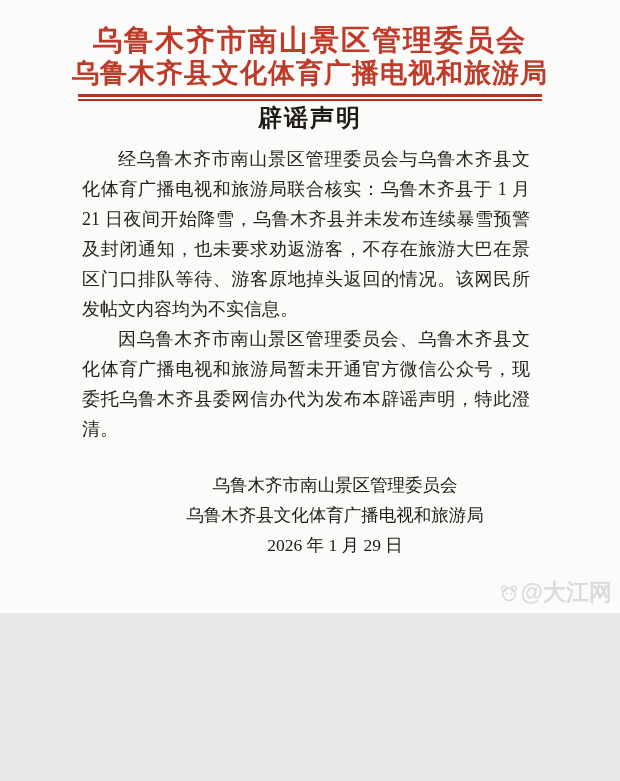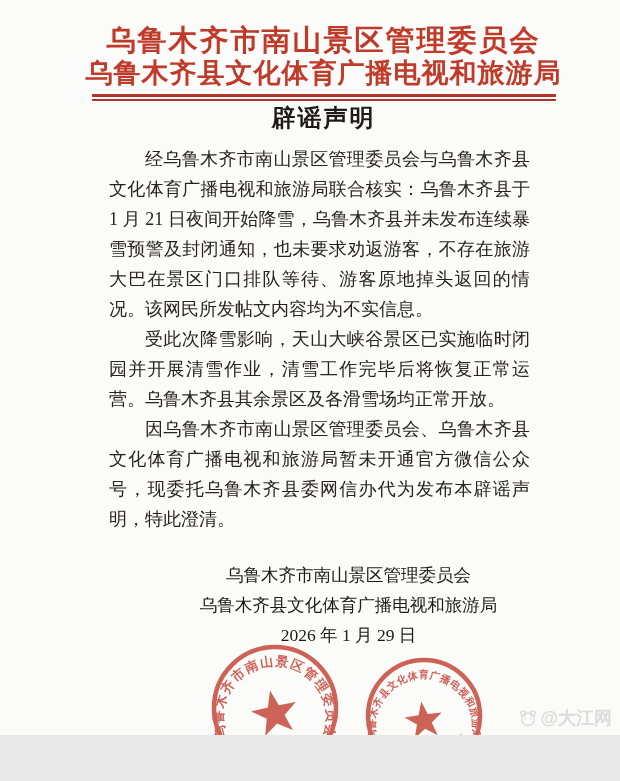--- a/index.html
+++ b/index.html
@@ -2,23 +2,23 @@
 <html style="--header-red: #c03a2a; --rule-red: #b5322a; --seal-red: #c9473c; --ink: #28231f; --watermark-gray: #dcdcdc; --paper: #fbfbf9;"><head>
 <meta charset="utf-8">
 <style>
   :root{
     --header-red:#c03a2a; --rule-red:#b5322a; --seal-red:#c9473c;
     --ink:#28231f; --watermark-gray:#dcdcdc; --paper:#fbfbf9;
   }
   *{margin:0;padding:0;box-sizing:border-box;}
   html,body{background:#e9e9e9;}
   .page{
-    position:relative; width:620px; height:735px; margin:0 auto;
+    position:relative; width:620px; height:613px; margin:0 auto;
     background:var(--paper); overflow:hidden;
-    font-family:"Liberation Serif","DejaVu Serif",serif; color:var(--ink);padding-left:27px;
+    font-family:"Liberation Serif","DejaVu Serif",serif; color:var(--ink);
   }
   
   header{padding-top:24px; text-align:center;}
   .org{
     color:var(--header-red); font-weight:bold;
     font-family:"Liberation Sans","DejaVu Sans",sans-serif;
   }
   .org1{font-size:29px; line-height:33px; letter-spacing:2px;}
   .org2{font-size:27px; line-height:33px; letter-spacing:1px;}
   .header-rule{width:464px; margin:4px auto 0; border-top:3px solid var(--rule-red);}
@@ -47,21 +47,21 @@
   .seal-star{fill:var(--seal-red);}
   .seal-rim{fill:var(--seal-red); font-weight:bold; font-family:"Liberation Sans","DejaVu Sans",sans-serif;}
   .rim-l{font-size:13px; letter-spacing:1.5px;}
   .rim-r{font-size:10px; letter-spacing:0.5px;}
   .seal-serial{fill:var(--seal-red); font-size:9px; letter-spacing:2px; font-family:"DejaVu Sans Mono",monospace;}
   .script-band{fill:none; stroke:var(--seal-red); stroke-width:5; stroke-dasharray:1.5 2.5; opacity:.75;}
   
   .watermark{
     position:absolute; right:8px; bottom:5px; z-index:4;
     display:flex; align-items:center; gap:3px;
-    color:var(--watermark-gray); font-size:18px; font-weight:bold;
+    color:var(--watermark-gray); font-size:23px; font-weight:bold;
     font-family:"Liberation Sans","DejaVu Sans",sans-serif;
   }
   .watermark svg{display:block;}
 </style>
 </head>
 <body>
 
 <div class="page">
 
   <header>
@@ -69,21 +69,20 @@
     <div class="org org2">乌鲁木齐县文化体育广播电视和旅游局</div>
     <div class="header-rule">
         <i></i>
       </div>
   </header>
 
   <h1 class="doc-title">辟谣声明</h1>
 
   <main>
     <p>经乌鲁木齐市南山景区管理委员会与乌鲁木齐县文化体育广播电视和旅游局联合核实：乌鲁木齐县于 1 月 21 日夜间开始降雪，乌鲁木齐县并未发布连续暴雪预警及封闭通知，也未要求劝返游客，不存在旅游大巴在景区门口排队等待、游客原地掉头返回的情况。该网民所发帖文内容均为不实信息。</p>
-    <p>受此次降雪影响，天山大峡谷景区已实施临时闭园并开展清雪作业，清雪工作完毕后将恢复正常运营。乌鲁木齐县其余景区及各滑雪场均正常开放。</p>
     <p>因乌鲁木齐市南山景区管理委员会、乌鲁木齐县文化体育广播电视和旅游局暂未开通官方微信公众号，现委托乌鲁木齐县委网信办代为发布本辟谣声明，特此澄清。</p>
   </main>
 
   <div class="signature">
     <div>乌鲁木齐市南山景区管理委员会</div>
     <div>乌鲁木齐县文化体育广播电视和旅游局</div>
     <div>2026 年 1 月 29 日</div>
   </div>
 
   <svg class="seal seal-left" width="132" height="132" viewBox="0 0 132 132">

